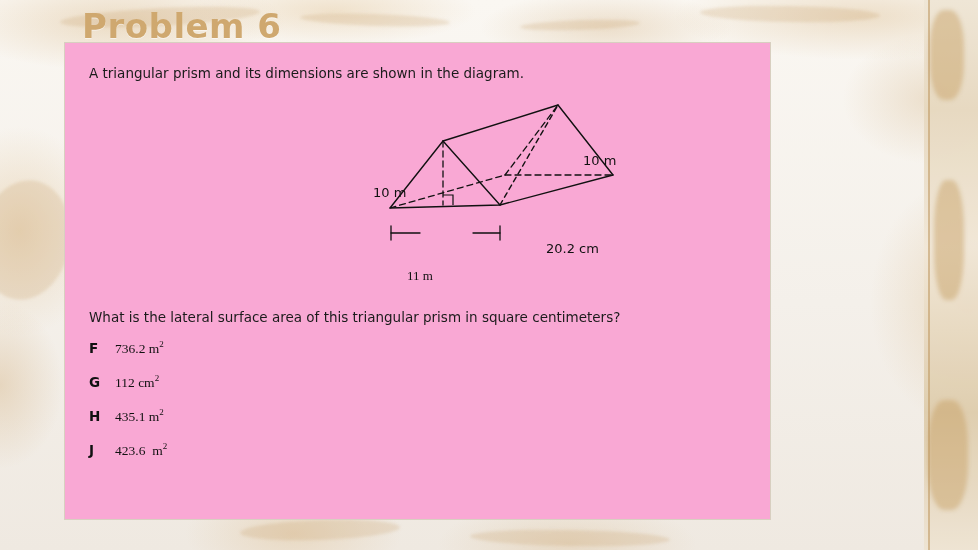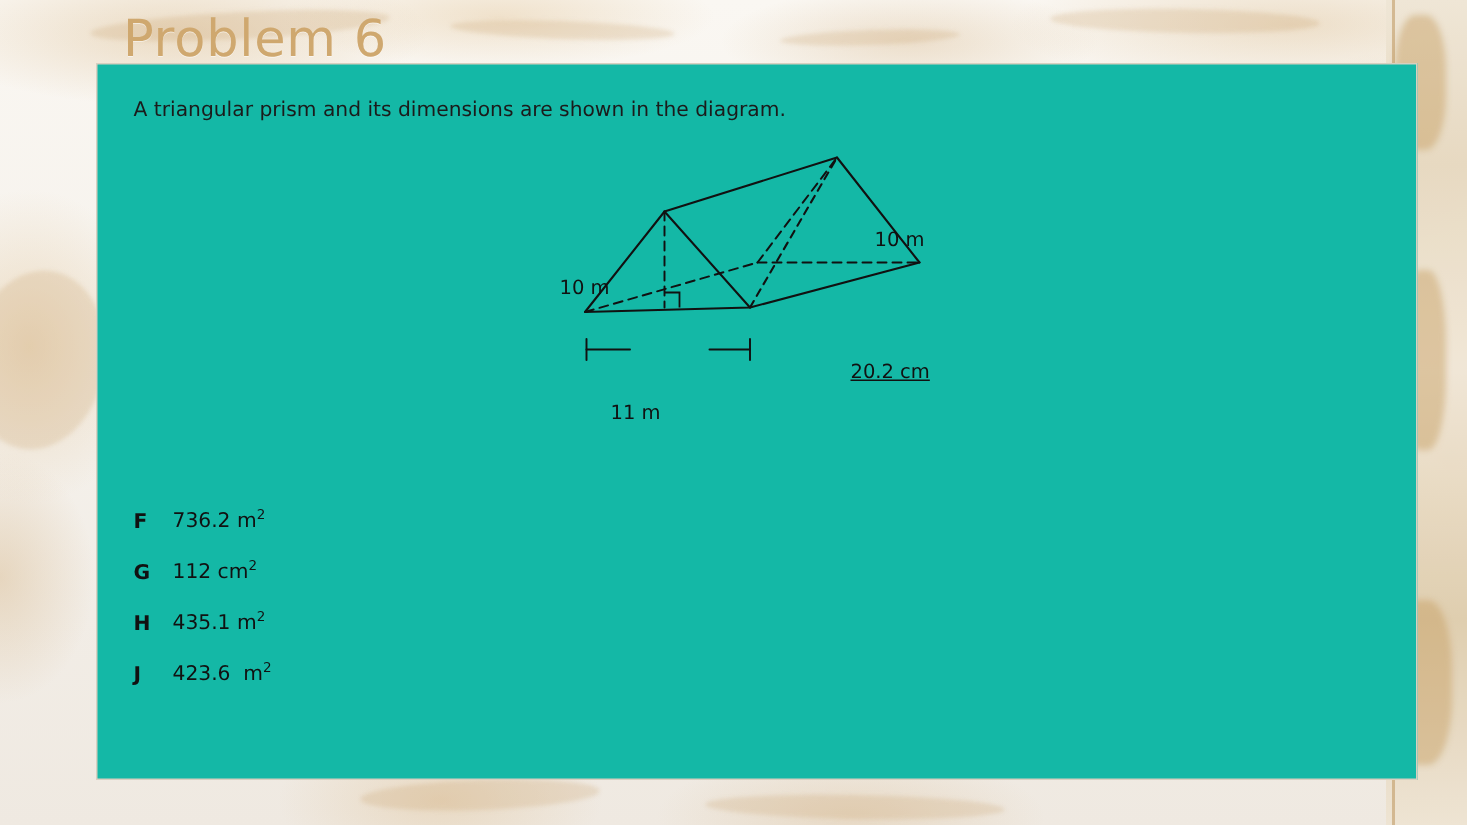--- a/index.html
+++ b/index.html
@@ -75,33 +75,33 @@
 
   
   .slide-title {
     position: absolute;
     left: 82px;
     top: 6px;
     font-family: "DejaVu Sans", sans-serif;
     font-size: 34px;
     color: #cfa86f;
     letter-spacing: .5px;
-    font-weight: 400;
+    font-weight: 700;
     z-index: 2;
     text-shadow: 0 1px 0 rgba(255,255,255,.5);
   }
 
   
   .card {
     position: absolute;
     left: 64px;
     top: 42px;
-    width: 881px;
+    width: 707px;
     height: 478px;
-    background: #14b8a6;
+    background: #f9a8d4;
     border: 1px solid #d8cfc0;
     box-sizing: border-box;
     z-index: 3;
   }
 
   .q-intro {
     position: absolute;
     left: 24px;
     top: 22px;
     font-size: 13.5px;
@@ -119,22 +119,22 @@
   .figure svg { display: block; }
 
   .fig-label {
     position: absolute;
     font-size: 13px;
     color: #111;
     white-space: nowrap;
   }
   .lbl-10a { left: 78px;  top: 92px; }
   .lbl-10b { left: 288px; top: 60px; }
-  .lbl-202 { left: 272px; top: 148px; text-decoration: underline; }
-  .lbl-11  { left: 112px; top: 175px; }
+  .lbl-202 { left: 251px; top: 148px; }
+  .lbl-11  { left: 112px; top: 175px; font-family: Liberation Serif, serif; }
 
   
   .q-main {
     position: absolute;
     left: 24px;
     top: 266px;
     font-size: 13.5px;
     color: #1b1b1b;
   }
   .choices {
@@ -150,20 +150,21 @@
     font-size: 13.5px;
     color: #111;
   }
   .choice .letter {
     font-weight: bold;
     width: 26px;
     flex: none;
   }
   .choice .text {
     white-space: pre;
+    font-family: Liberation Serif, serif;
   }
   sup {
     font-size: 9px;
     vertical-align: super;
   }
 </style>
 </head>
 <body>
 
 <div class="bg-base"></div>
@@ -223,20 +224,21 @@
         <path d="M 178,140 L 205,140"></path>
       </g>
     </svg>
 
     <div class="fig-label lbl-10a">10 m</div>
     <div class="fig-label lbl-10b">10 m</div>
     <div class="fig-label lbl-202">20.2 cm</div>
     <div class="fig-label lbl-11">11 m</div>
   </div>
 
+  <div class="q-main">What is the lateral surface area of this triangular prism in square centimeters?</div>
 
   <div class="choices">
 
     <div class="choice">
       <span class="letter">F</span>
       <span class="text"><span>736.2</span>&nbsp;<span>m</span><sup>2</sup></span>
     </div>
 
     <div class="choice">
       <span class="letter">G</span>

